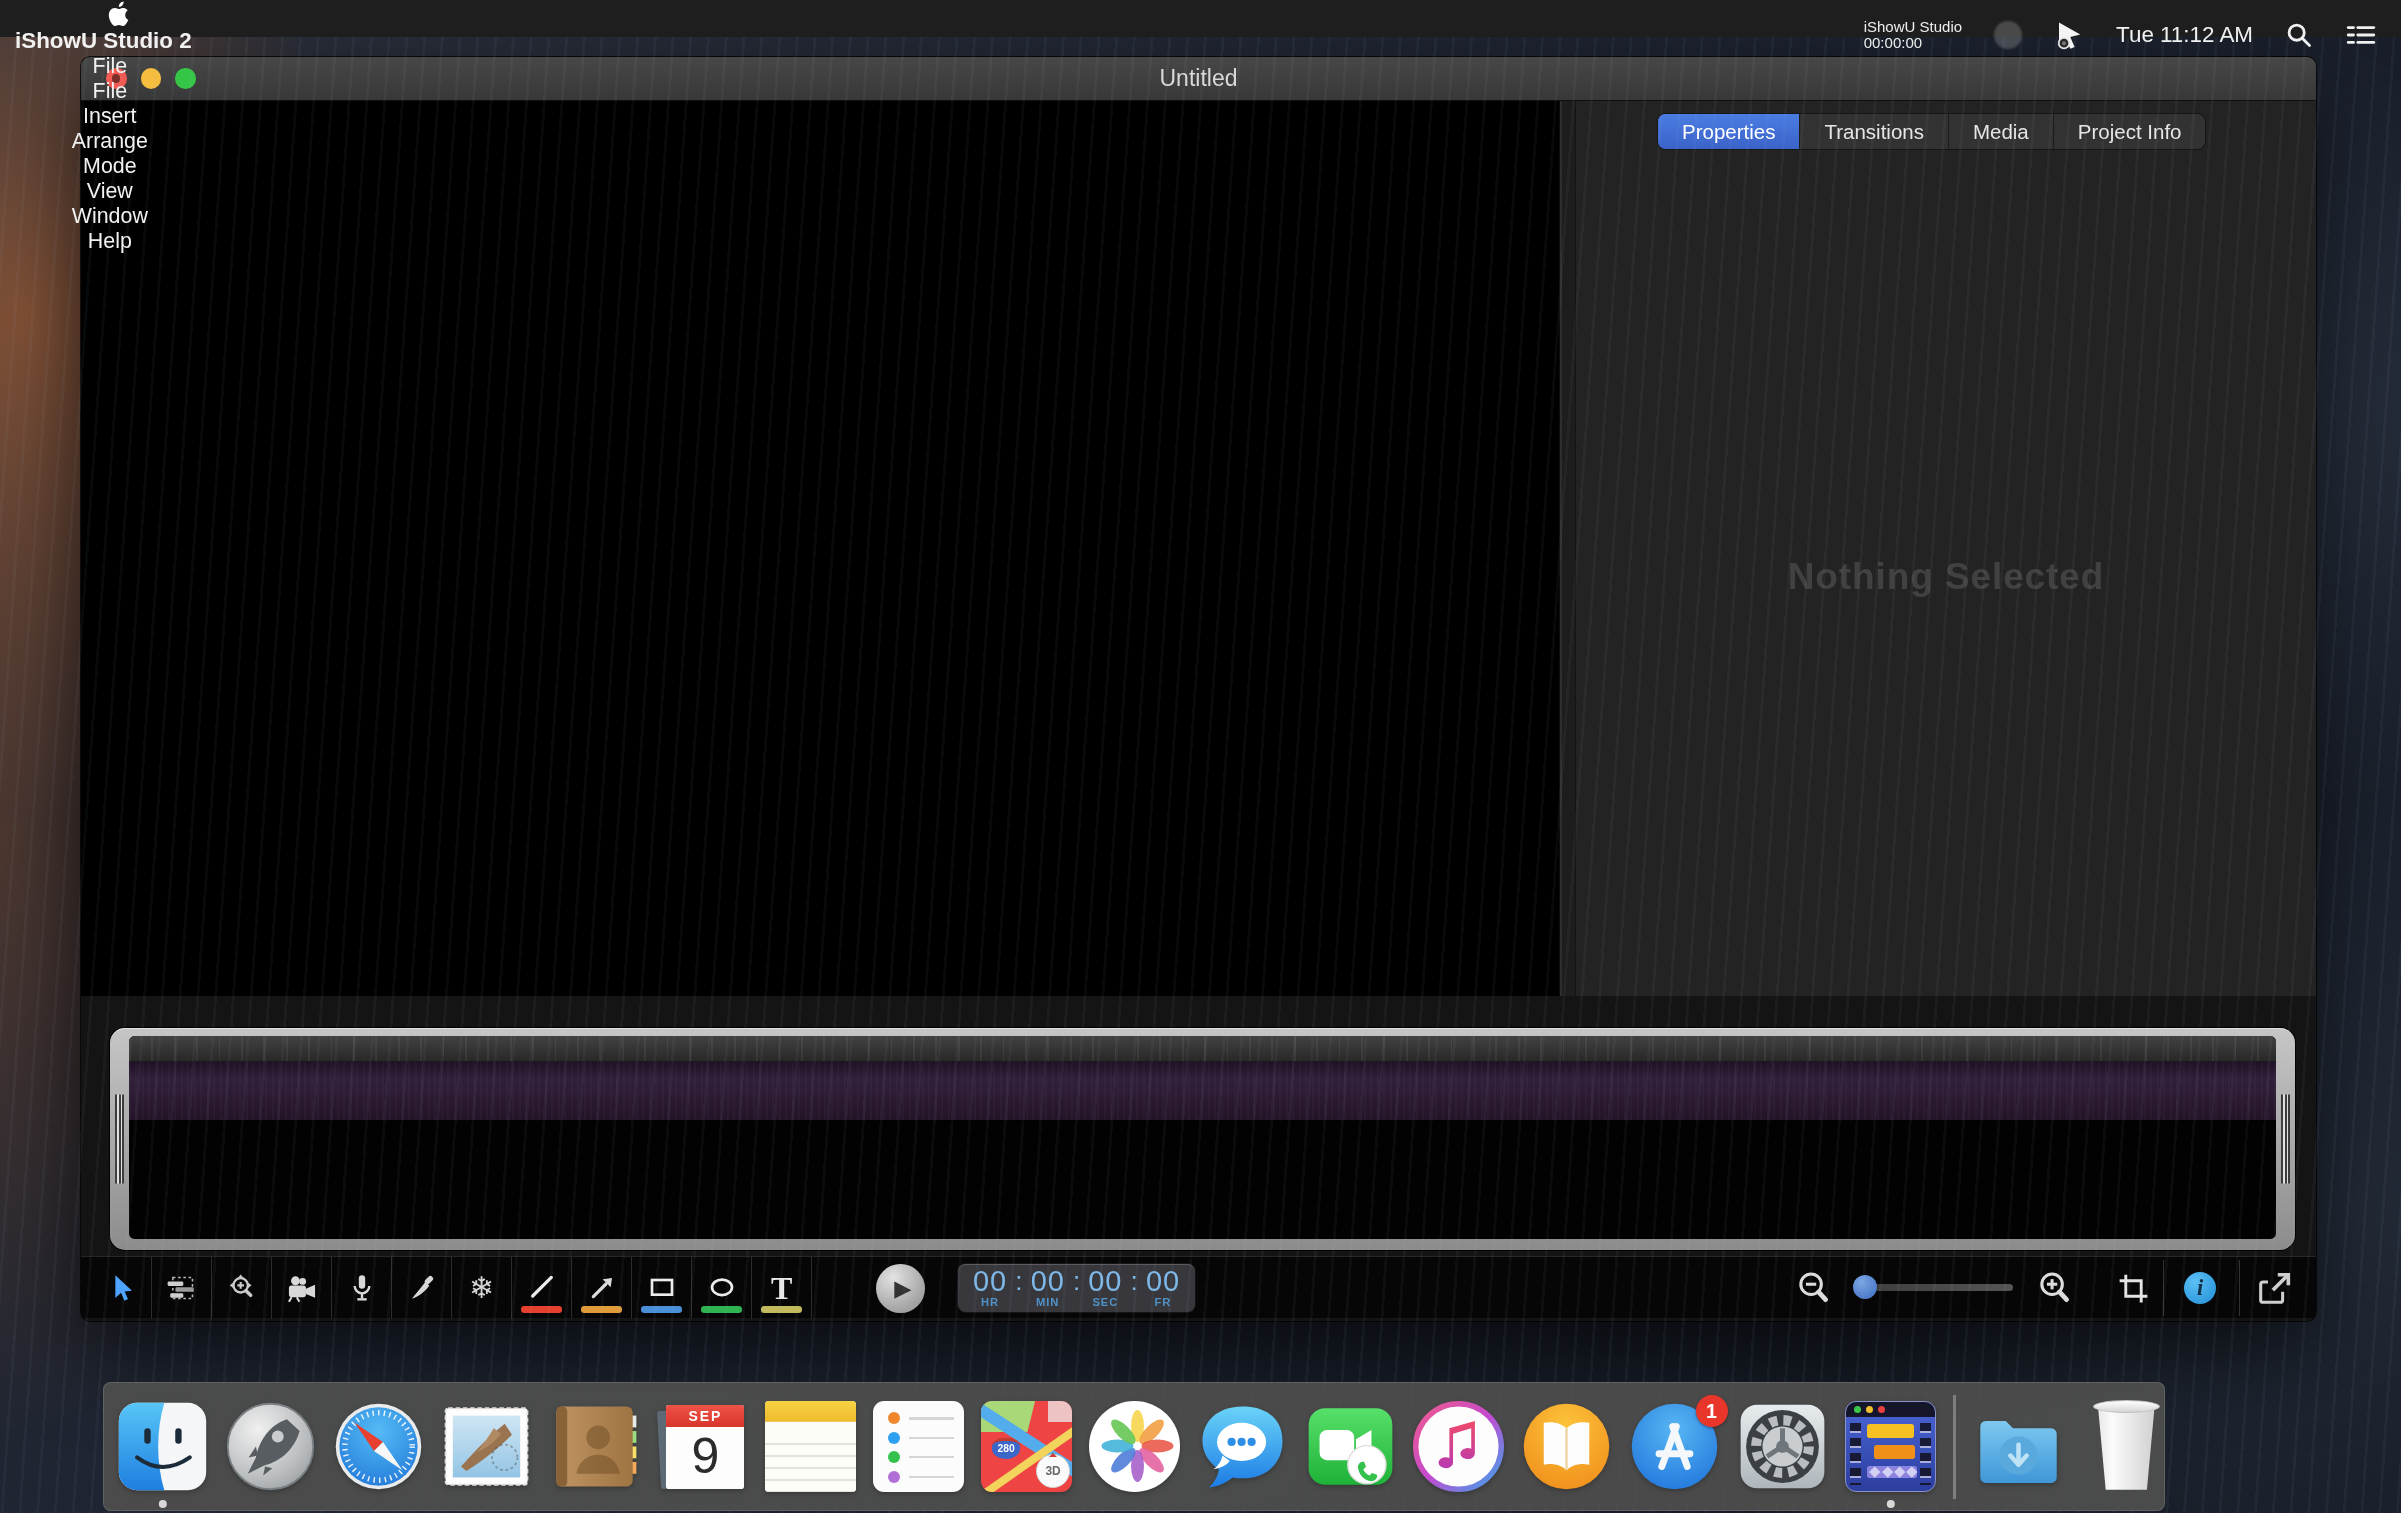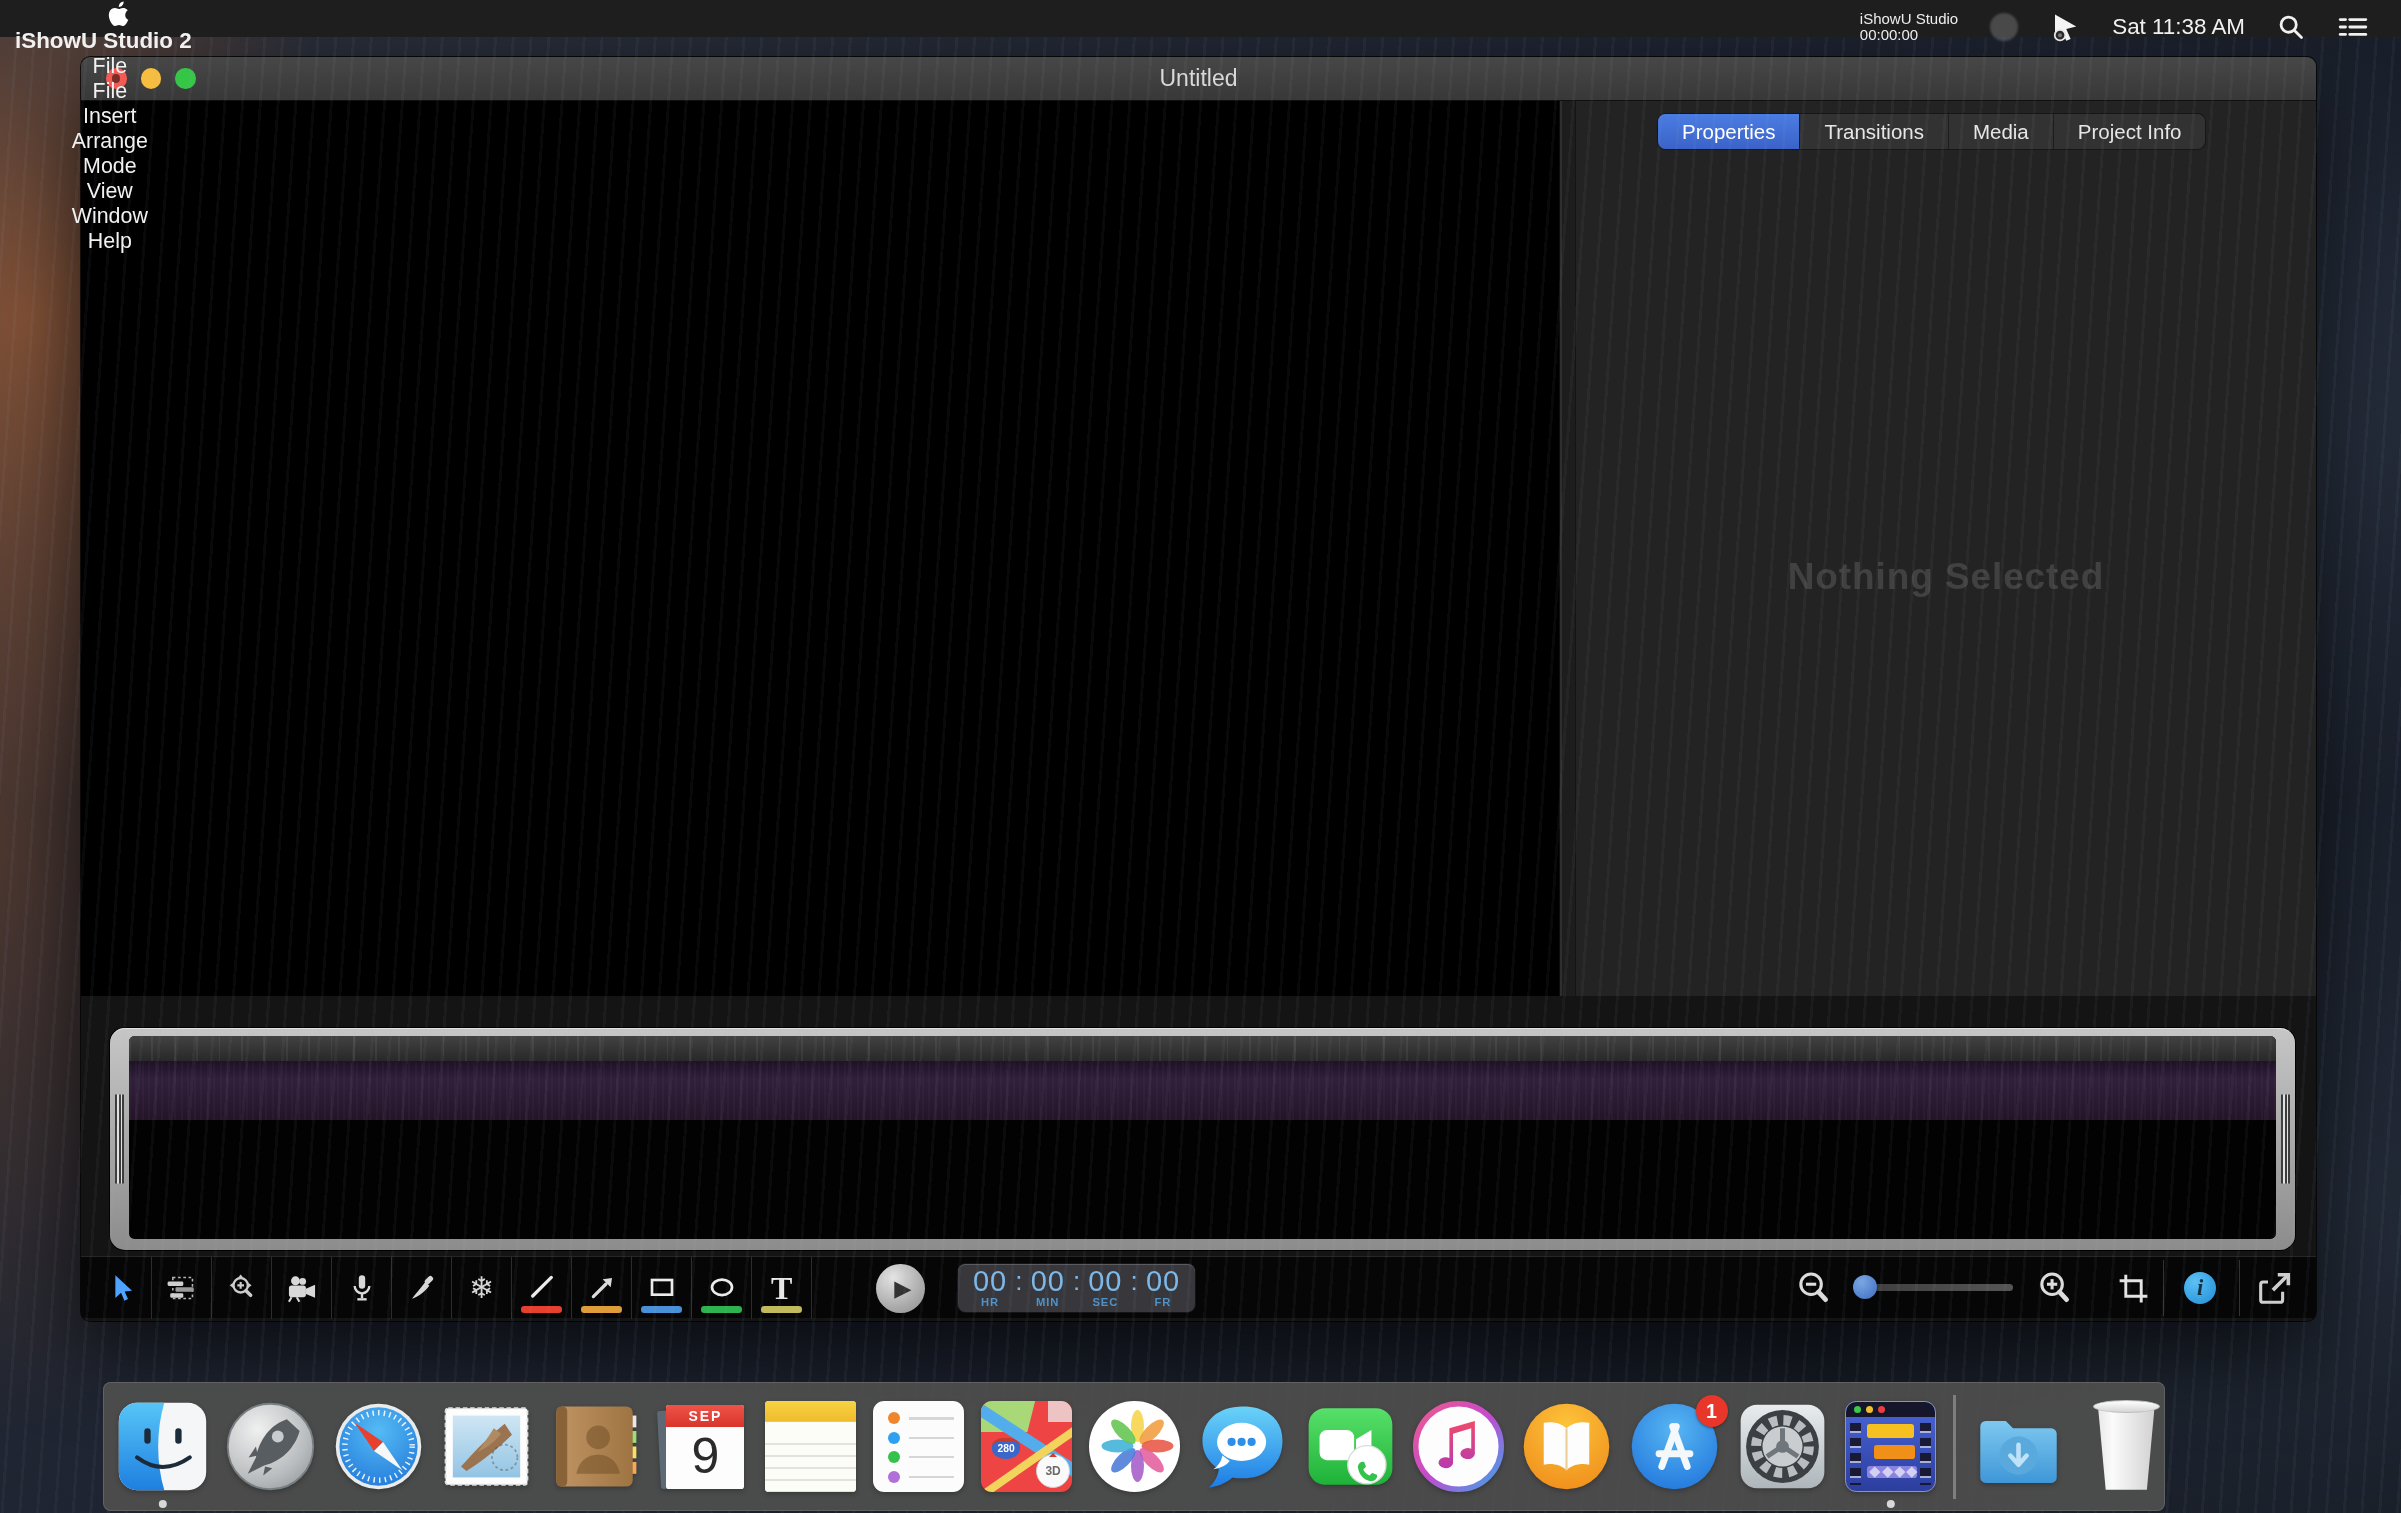--- a/index.html
+++ b/index.html
@@ -23,21 +23,21 @@
   
   .menubar {
     position:absolute; left:0; top:0; width:2401px; height:37px;
     background:#1e1e1f; color:#f1f1f1; display:flex; align-items:center;
     z-index:50; font-size:21.4px;
   }
   .mb-left { display:flex; align-items:center; height:100%;flex-direction:column; }
   .apple { margin:0 13px 0 34px; display:flex; align-items:center; }
   .appname { font-weight:bold; font-size:22.4px; margin:0 28px 0 15px; }
   .mitem { margin:0 20.5px; }
-  .mb-right { position:absolute; right:0; top:8px; height:100%; display:flex; align-items:center; gap:32px; padding-right:32px; }
+  .mb-right { position:absolute; right:0; top:16px; height:100%; display:flex; align-items:center; gap:32px; padding-right:24px; }
   .mb-status { display:flex; flex-direction:column; align-items:flex-start; font-size:15px; line-height:16px; color:#ededed; }
   .mb-dim { width:28px; height:28px; border-radius:50%; background:rgba(165,165,165,.32); filter:blur(0.9px); }
   .mb-clock { font-size:22.4px; }
   .mb-icon { display:flex; align-items:center; }
 
   
   .window {
     position:absolute; left:81px; top:57px; width:2235px; height:1264px;
     border-radius:9.3px; overflow:hidden; background:#1b1b1b;
     box-shadow:0 32px 84px rgba(0,0,0,.65), 0 0 0 0.9px rgba(0,0,0,.8);
@@ -216,21 +216,21 @@
       <span>00:00:00</span>
     </div>
     <span class="mb-dim"></span>
     <span class="mb-icon">
       <svg width="30" height="30" viewBox="0 0 24 24">
           <path d="M4 2 L21 11.5 L13 13.5 L16.5 21.5 L13 23 L9.5 15 L4 19 Z" fill="#f4f4f4"></path>
           <circle cx="8" cy="18.5" r="4.2" fill="#2a2a2a" stroke="#e8e8e8" stroke-width="1.4"></circle>
           <circle cx="8" cy="18.5" r="1.6" fill="#777"></circle>
         </svg>
     </span>
-    <span class="mb-clock">Sat 11:38 AM</span>
+    <span class="mb-clock">Tue 11:12 AM</span>
     <span class="mb-icon">
       <svg width="28" height="28" viewBox="0 0 24 24" fill="none" stroke="#f0f0f0" stroke-width="2.4" stroke-linecap="round">
           <circle cx="10" cy="10" r="6.5"></circle>
           <line x1="15.2" y1="15.2" x2="21" y2="21"></line>
         </svg>
     </span>
     <span class="mb-icon">
       <svg width="32" height="26" viewBox="0 0 30 24" stroke="#f0f0f0" stroke-width="2.6" stroke-linecap="round">
           <line x1="3" y1="5" x2="8" y2="5"></line>
           <line x1="12" y1="5" x2="27" y2="5"></line>

